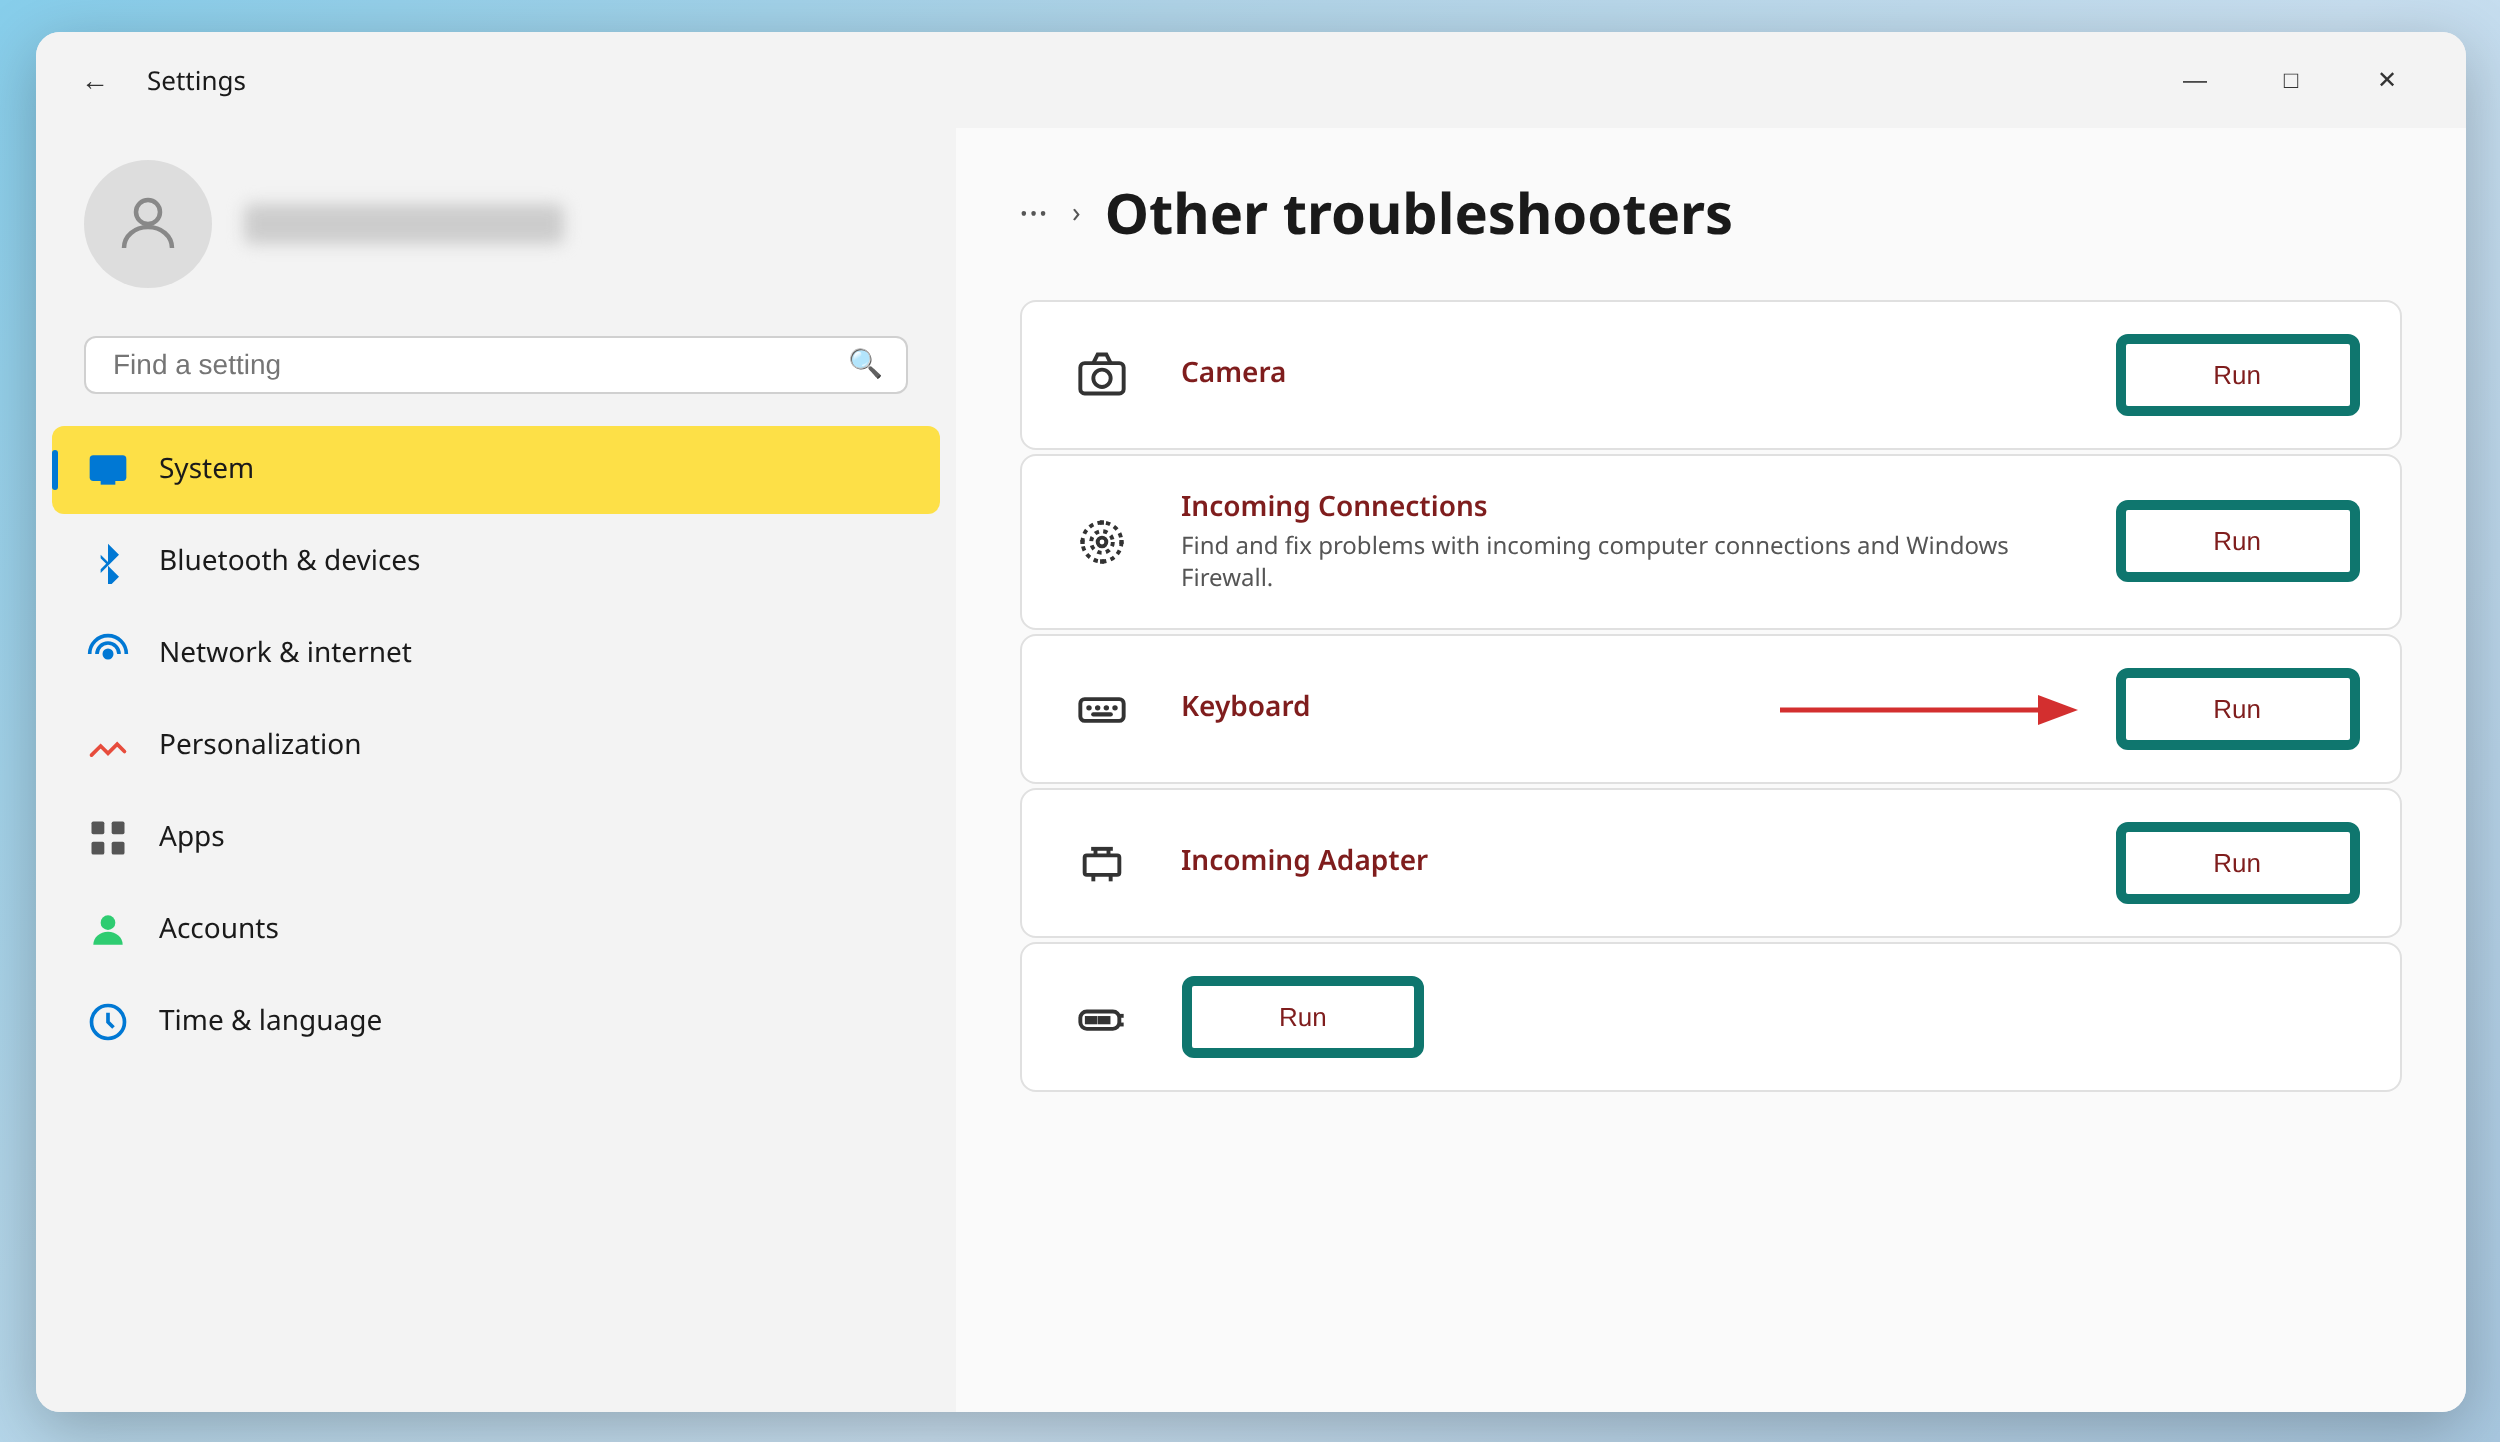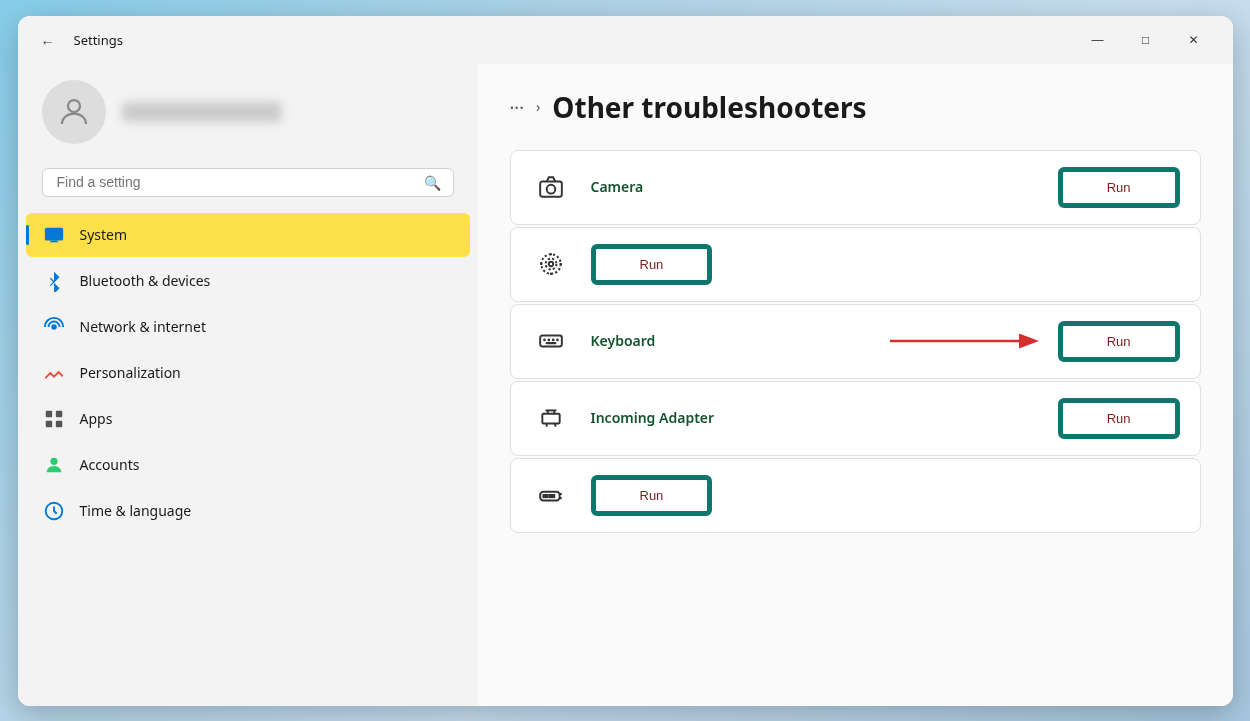--- a/index.html
+++ b/index.html
@@ -236,21 +236,21 @@
       flex-shrink: 0;
       font-size: 22px;
       color: #333;
     }
     .item-info {
       flex: 1;
     }
     .item-name {
       font-size: 14px;
       font-weight: 600;
-      color: #14532d;
+      color: #7f1d1d;
       margin-bottom: 2px;
     }
     .item-desc {
       font-size: 12px;
       color: #555;
       line-height: 1.4;
     }
     .run-btn {
       padding: 8px 44px;
       border: 5px solid #0f766e;
@@ -397,20 +397,24 @@
 
         <div class="troubleshooter-item">
           <div class="item-icon">
             <svg width="26" height="26" viewBox="0 0 24 24" fill="none" stroke="#333" stroke-width="1.8">
               <circle cx="12" cy="12" r="9" stroke-dasharray="2 2"></circle>
               <circle cx="12" cy="12" r="5" stroke-dasharray="2 2"></circle>
               <circle cx="12" cy="12" r="2"></circle>
               <path d="M2 12h2M20 12h2M12 2v2M12 20v2"></path>
             </svg>
           </div>
+          <div class="item-info">
+            <div class="item-name">Incoming Connections</div>
+            <div class="item-desc">Find and fix problems with incoming computer connections and Windows Firewall.</div>
+          </div>
           <button class="run-btn">Run</button>
         </div>
 
         <div class="troubleshooter-item">
           <div class="item-icon">
             <svg width="26" height="26" viewBox="0 0 24 24" fill="none" stroke="#333" stroke-width="1.8">
               <rect x="2" y="7" width="20" height="10" rx="2"></rect>
               <line x1="6" y1="11" x2="6" y2="11" stroke-width="2.5" stroke-linecap="round"></line>
               <line x1="10" y1="11" x2="10" y2="11" stroke-width="2.5" stroke-linecap="round"></line>
               <line x1="14" y1="11" x2="14" y2="11" stroke-width="2.5" stroke-linecap="round"></line>

